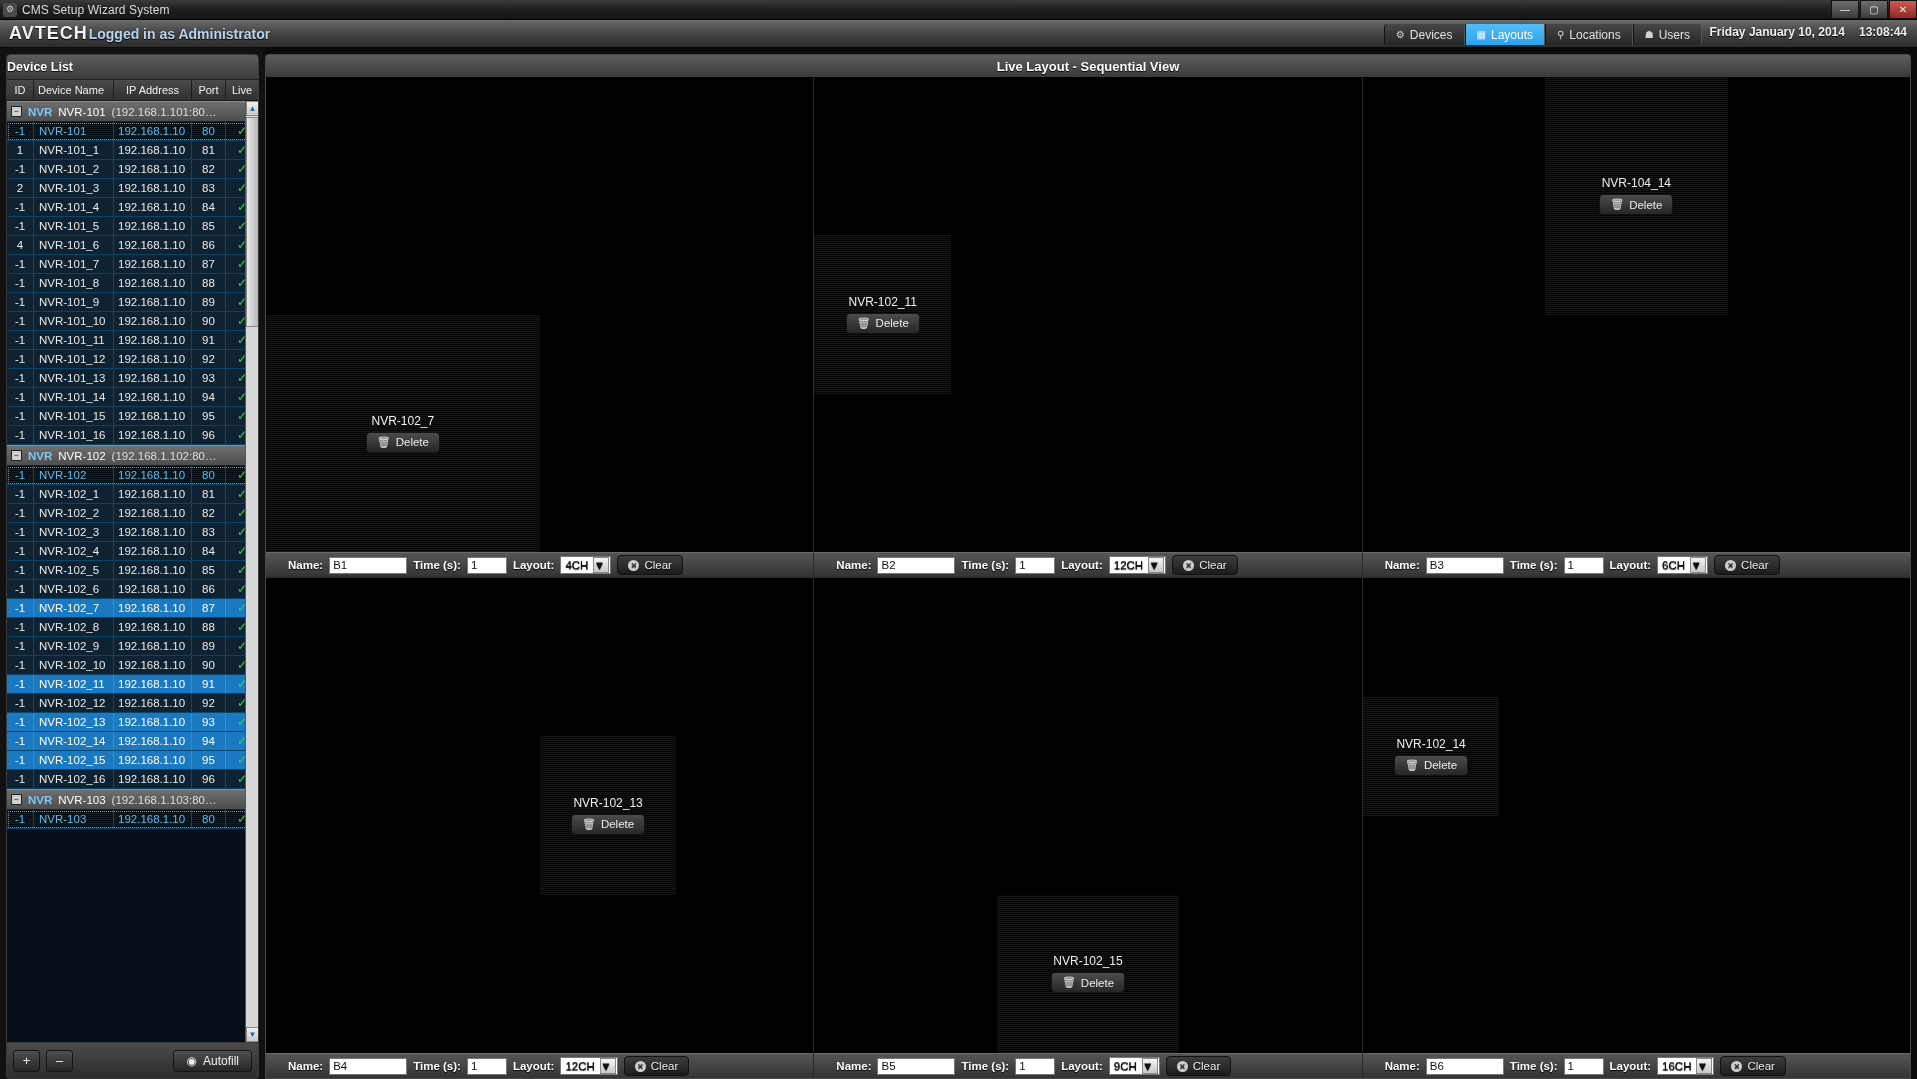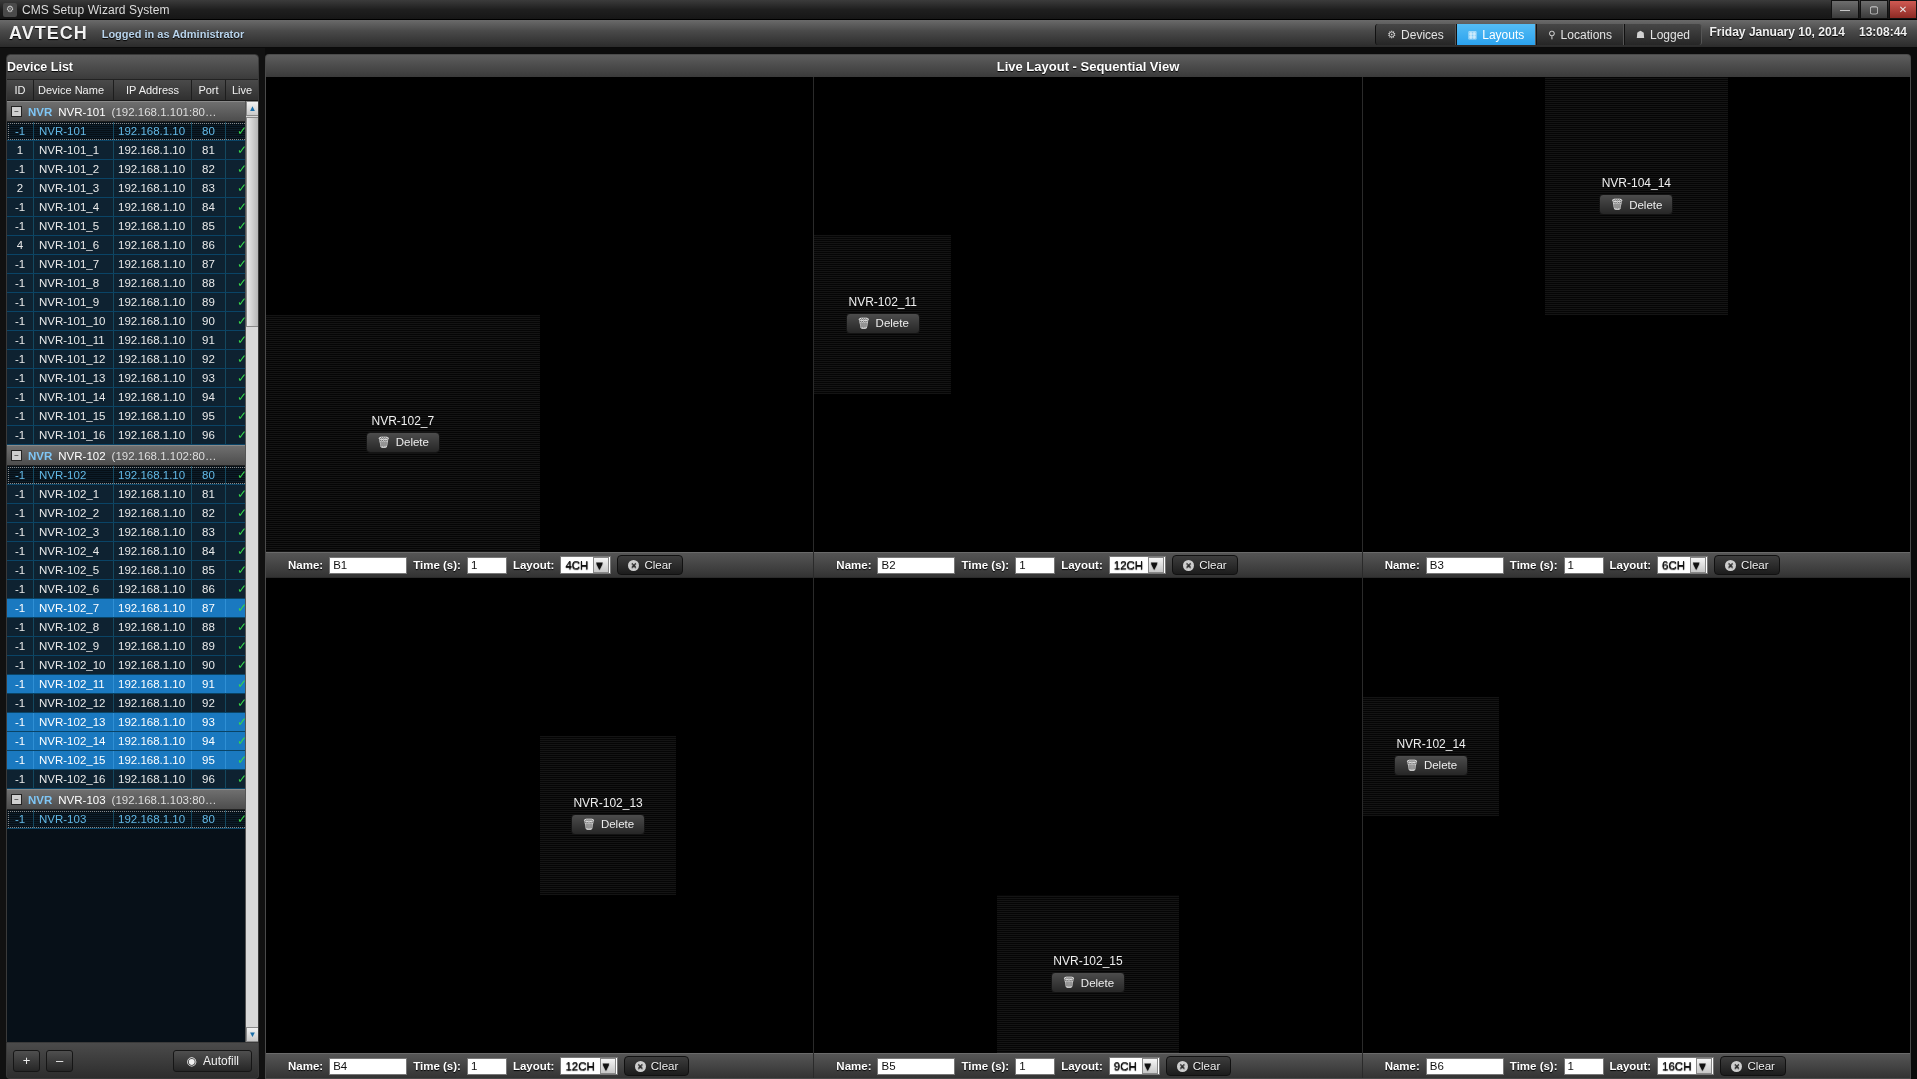--- a/index.html
+++ b/index.html
@@ -43,21 +43,21 @@
     border-bottom:1px solid #0a0a0a;
     position:relative;
   }
   .logo{
     color:#f2f2f2; font-weight:bold; font-size:18px;
     letter-spacing:1px; margin-left:9px;
     text-shadow:0 1px 1px #000;
     font-family:"Liberation Sans", sans-serif;
   }
   .loggedin{
-    color:#b9d4ec;font-size:11px;font-weight:bold;margin-left:14px;
+    color:#b9d4ec;font-size:14px;font-weight:bold;margin-left:1px;
     text-shadow:0 1px 1px #000;
   }
   .nav{ position:absolute; right:215px; top:4px; display:flex; height:21px;}
   .navbtn{
     display:flex;align-items:center;gap:5px;
     padding:0 11px; height:21px;
     background:linear-gradient(to bottom,#464646,#262626);
     color:#e3e3e3; font-size:12px;
     border-left:1px solid #111; border-right:1px solid #555;
   }
@@ -280,21 +280,21 @@
       <div class="navbtn active">
         <span class="navicon">▦</span>
         <span>Layouts</span>
       </div>
       <div class="navbtn">
         <span class="navicon">⚲</span>
         <span>Locations</span>
       </div>
       <div class="navbtn">
         <span class="navicon">☗</span>
-        <span>Logged</span>
+        <span>Users</span>
       </div>
     </div>
   <div class="clockwrap">
     <span>Friday January 10, 2014</span>
     <span>13:08:44</span>
   </div>
 </div>
 
 <div class="main">
 

